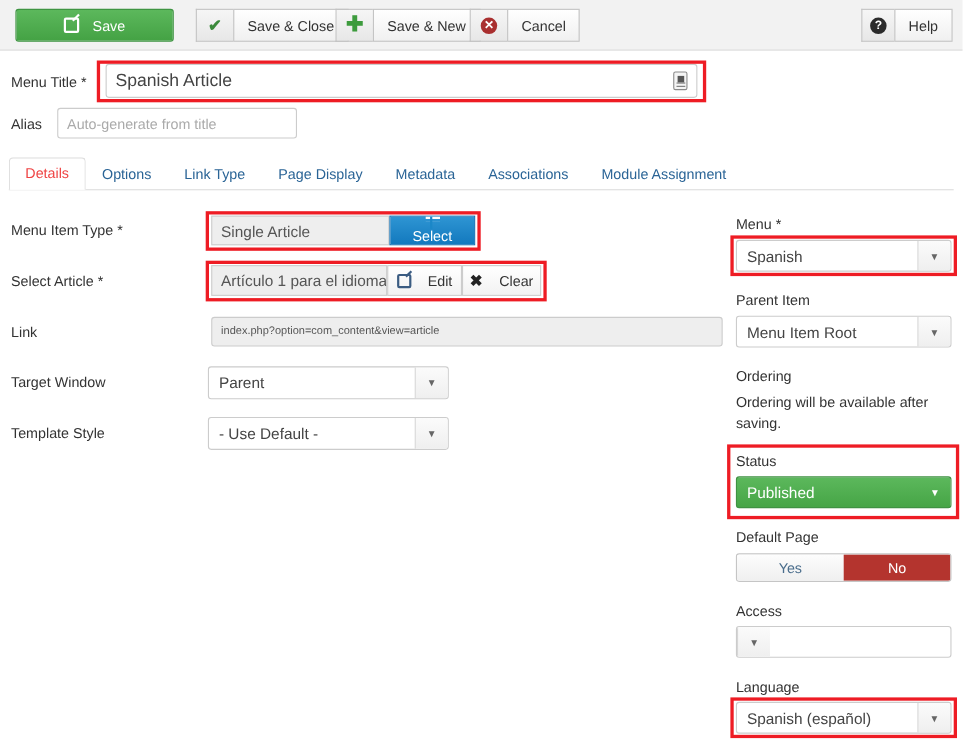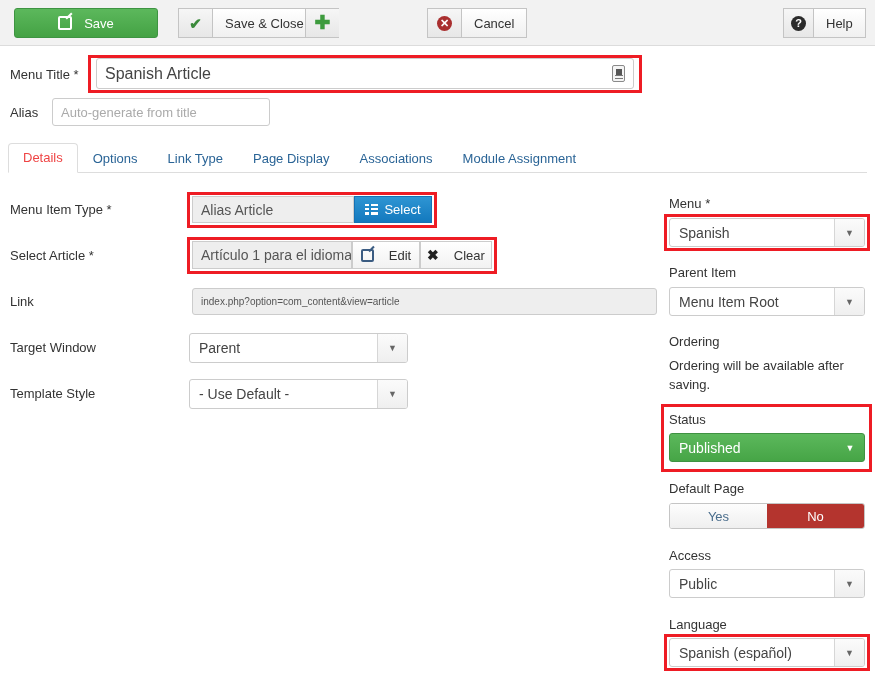--- a/index.html
+++ b/index.html
@@ -155,20 +155,21 @@
   .select-btn {
     position: absolute;
     background: #1b87c8;
     background: linear-gradient(to bottom, #2e95d3, #1379be);
     color: #ffffff;
     display: flex; align-items: center; justify-content: center;
     gap: 6px;
     font-size: 13px;
     border: 1px solid #1572b5;
     cursor: pointer;
+    flex-direction: column;
   }
   .grid-icon {
     width: 13px; height: 11px;
     background:
       linear-gradient(to bottom, #fff 0 2px, transparent 2px 4px,
                       #fff 4px 6px, transparent 6px 8px,
                       #fff 8px 11px);
     position: relative;
   }
   .grid-icon:after {
@@ -250,20 +251,21 @@
     <div class="btn btn-icon">
       <span class="ico ico-check">✔</span>
     </div>
     <div class="btn btn-label">Save &amp; Close</div>
   </div>
 
   <div class="btn-group" style="left:305px;">
     <div class="btn btn-icon">
       <span class="ico ico-plus">✚</span>
     </div>
+    <div class="btn btn-label">Save &amp; New</div>
   </div>
 
   <div class="btn-group" style="left:427px;">
     <div class="btn btn-icon">
       <span class="ico ico-cancel">✕</span>
     </div>
     <div class="btn btn-label">Cancel</div>
   </div>
 
   <div class="btn-group" style="left:783px;">
@@ -285,27 +287,28 @@
 <div class="label" style="left:10px; top:105px;">Alias</div>
 <div class="input" style="left:52px; top:98px; width:218px; height:28px;">
   <span class="placeholder">Auto-generate from title</span>
 </div>
 
 <div id="tabs">
   <div class="tab active">Details</div>
   <div class="tab">Options</div>
   <div class="tab">Link Type</div>
   <div class="tab">Page Display</div>
+  <div class="tab">Metadata</div>
   <div class="tab">Associations</div>
   <div class="tab">Module Assignment</div>
 </div>
 
 <div class="label" style="left:10px; top:202px;">Menu Item Type *</div>
 <div class="input readonly" style="left:192px; top:196px; width:162px; height:27px; border-radius:0;">
-  <span>Alias Article</span>
+  <span>Single Article</span>
 </div>
 <div class="select-btn" style="left:354px; top:196px; width:78px; height:27px;">
   <span class="grid-icon"></span>
   <span>Select</span>
 </div>
 <div class="hl" style="left:187px; top:192px; width:250px; height:36px;"></div>
 
 <div class="label" style="left:10px; top:248px;">Select Article *</div>
 <div class="input readonly" style="left:192px; top:241px; width:160px; height:28px; border-radius:0;">
   <span>Artículo 1 para el idioma ir</span>
@@ -361,21 +364,20 @@
 <div class="hl" style="left:661px; top:404px; width:211px; height:68px;"></div>
 
 <div class="label" style="left:669px; top:481px;">Default Page</div>
 <div class="toggle" style="left:669px; top:503px; width:196px; height:26px;justify-content:center;">
   <div class="opt off">Yes</div>
   <div class="opt on">No</div>
 </div>
 
 <div class="label" style="left:669px; top:548px;">Access</div>
 <div class="select" style="left:669px; top:569px; width:196px; height:29px;">
-  <span class="sel-text">Public</span>
   <span class="sel-arrow">▼</span>
 </div>
 
 <div class="label" style="left:669px; top:617px;">Language</div>
 <div class="select" style="left:669px; top:638px; width:196px; height:29px;">
   <span class="sel-text">Spanish (español)</span>
   <span class="sel-arrow">▼</span>
 </div>
 <div class="hl" style="left:664px; top:634px; width:206px; height:37px;"></div>
 

